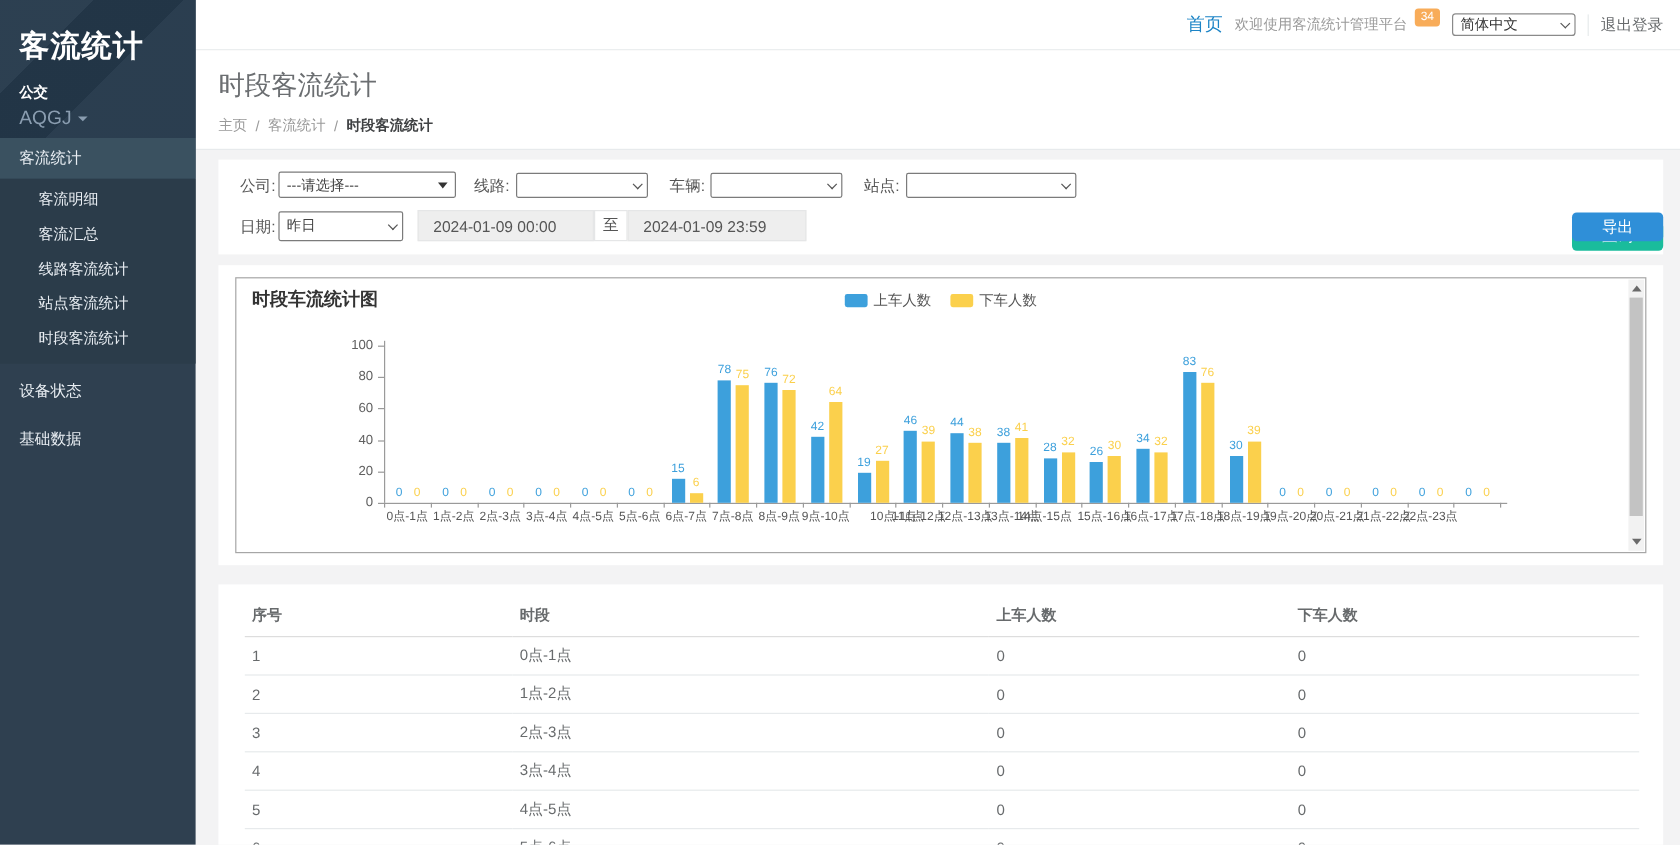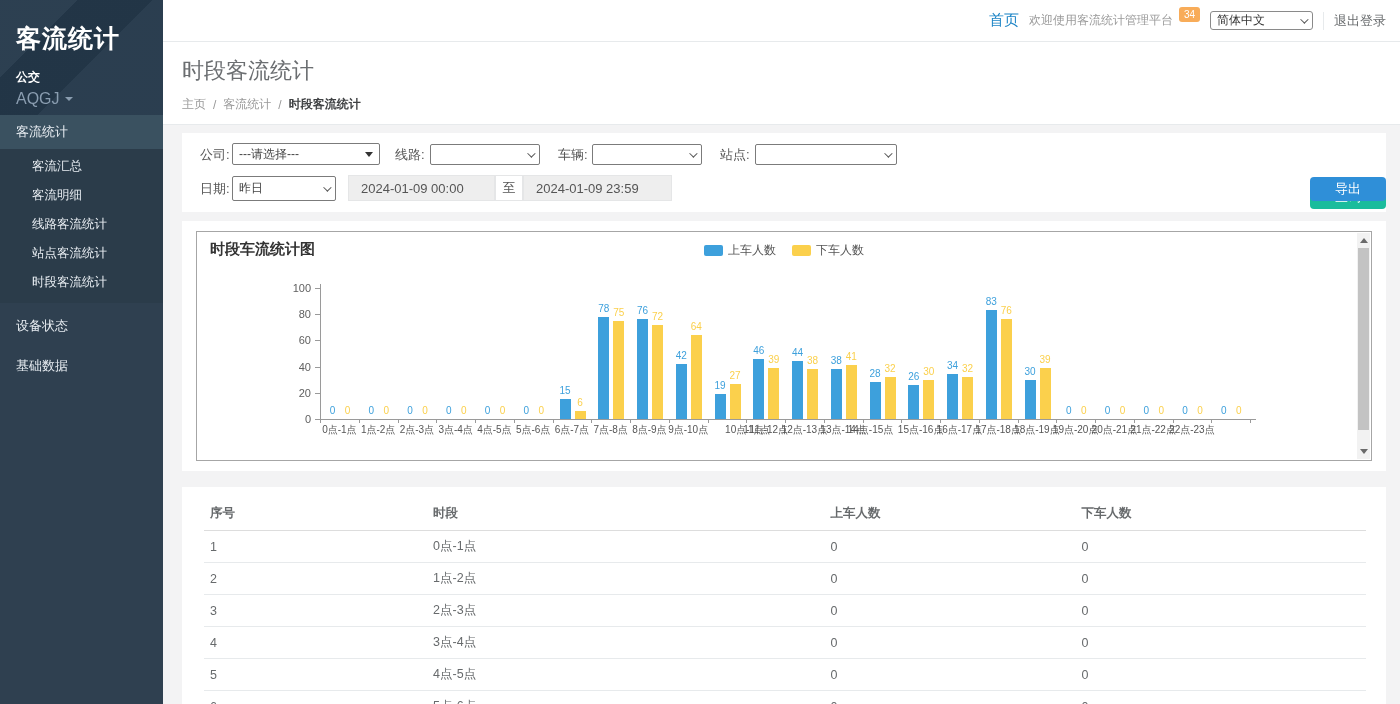--- a/index.html
+++ b/index.html
@@ -88,22 +88,22 @@
       <div class="logo">客流统计</div>
       <div class="org">公交</div>
       <div class="user-row">
         <span>AQGJ</span>
         <span class="caret-down"></span>
       </div>
     </div>
     <nav>
       <div class="nav-item section">客流统计</div>
       <div class="submenu">
+        <div class="nav-item">客流明细</div>
         <div class="nav-item">客流汇总</div>
-        <div class="nav-item">客流明细</div>
         <div class="nav-item">线路客流统计</div>
         <div class="nav-item">站点客流统计</div>
         <div class="nav-item">时段客流统计</div>
       </div>
       <div class="nav-item spaced">设备状态</div>
       <div class="nav-item spaced">基础数据</div>
     </nav>
   </aside>
 
   <div class="main">

